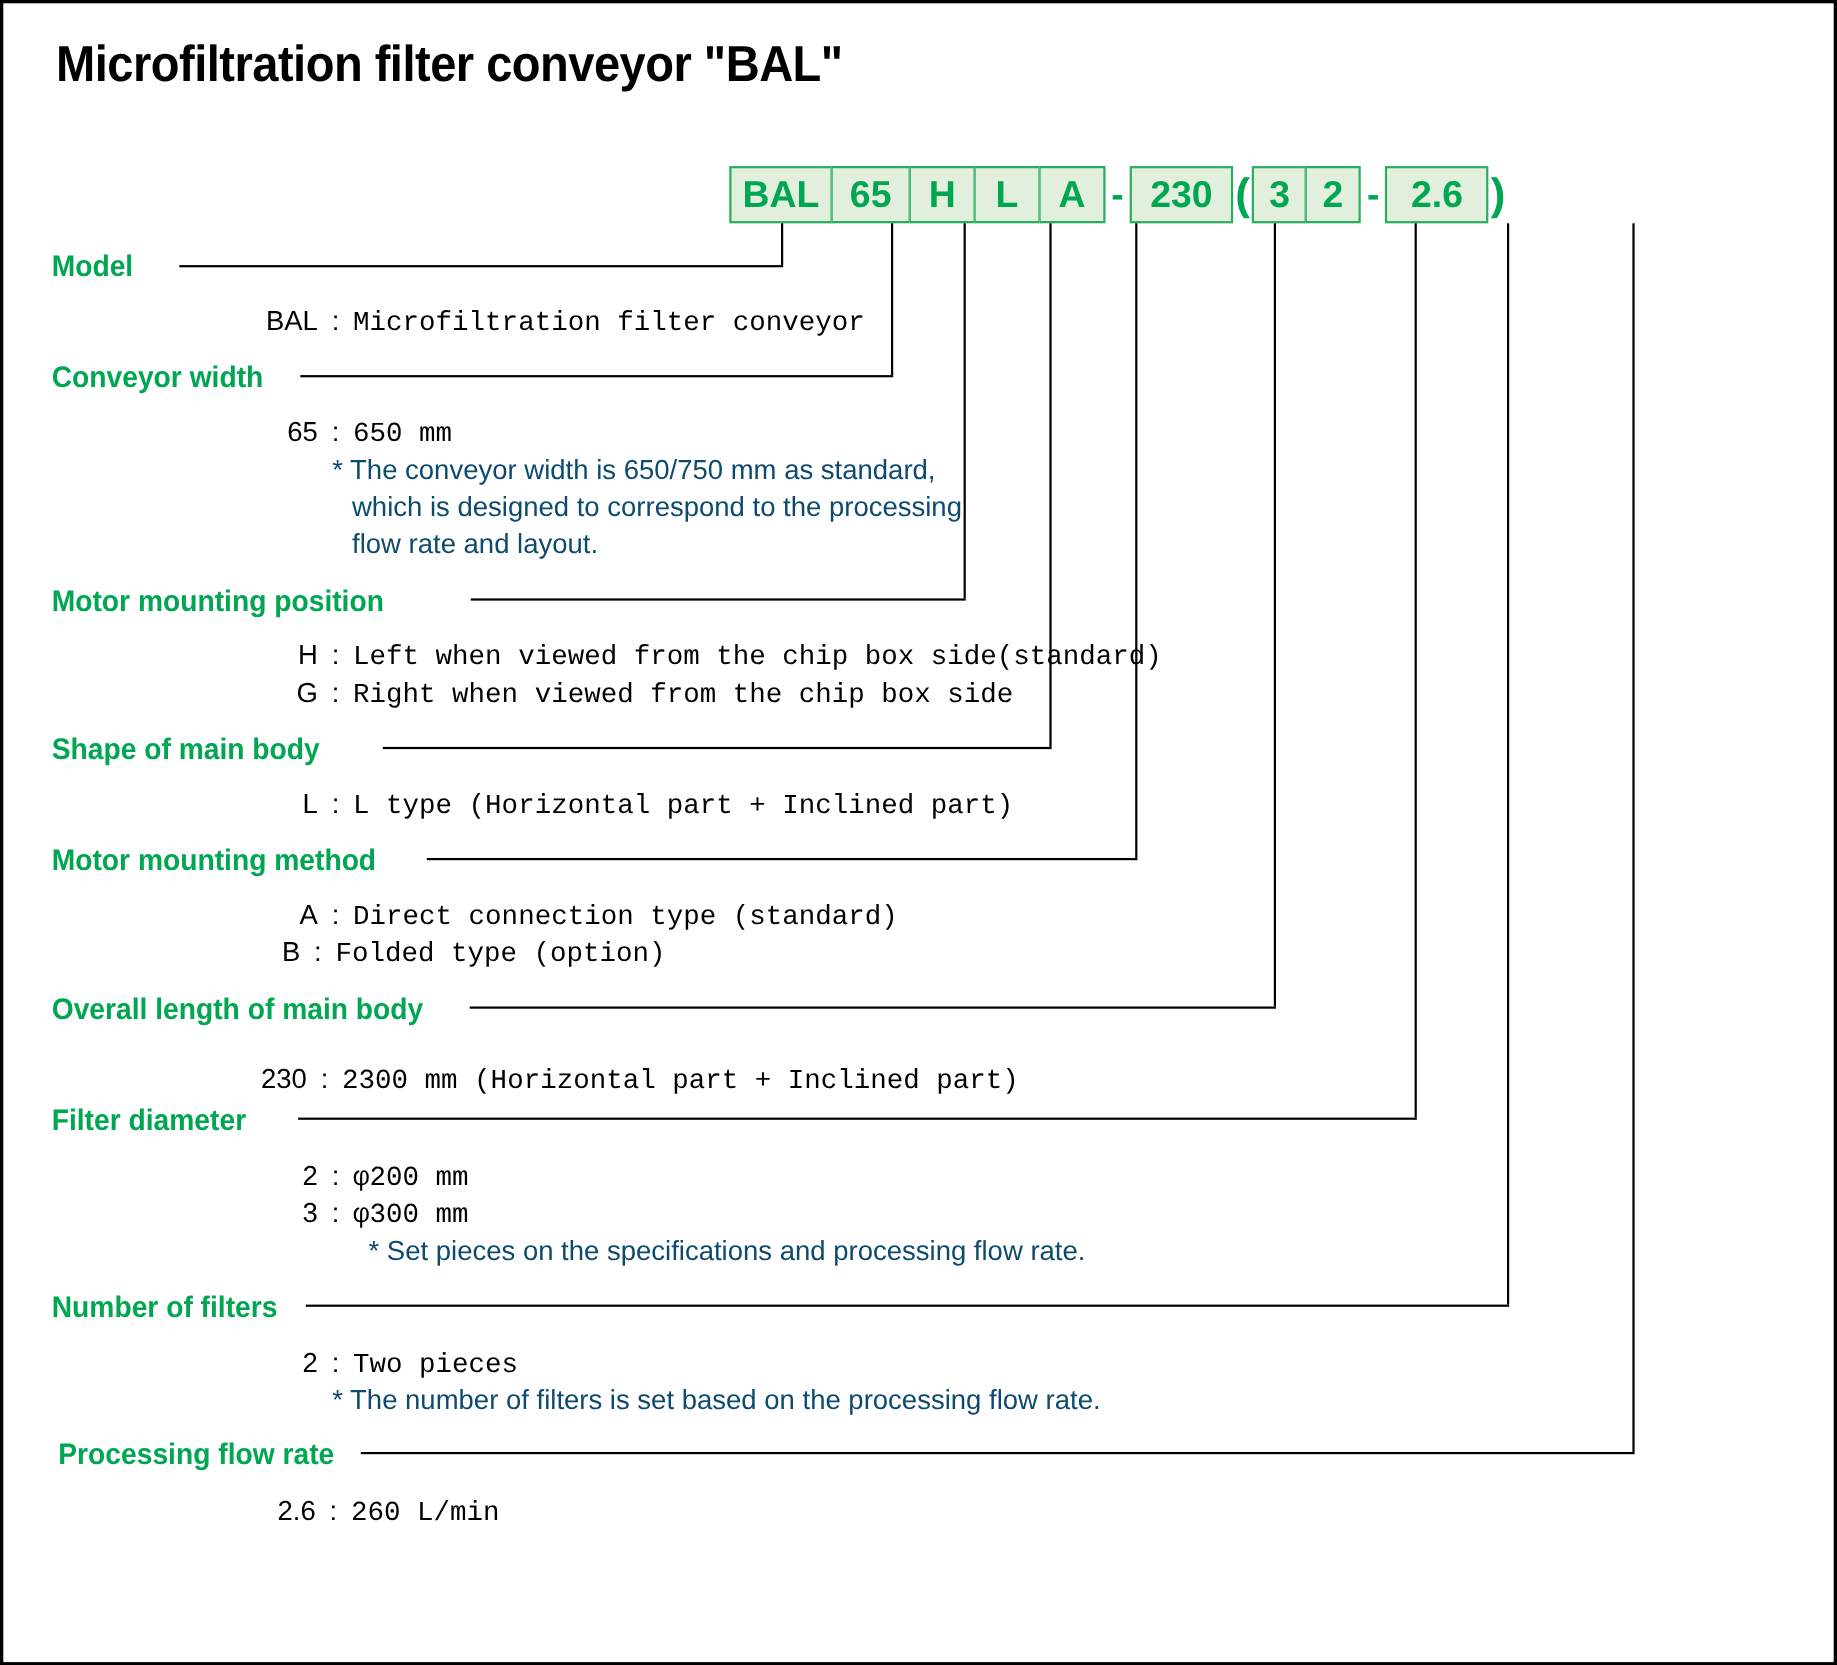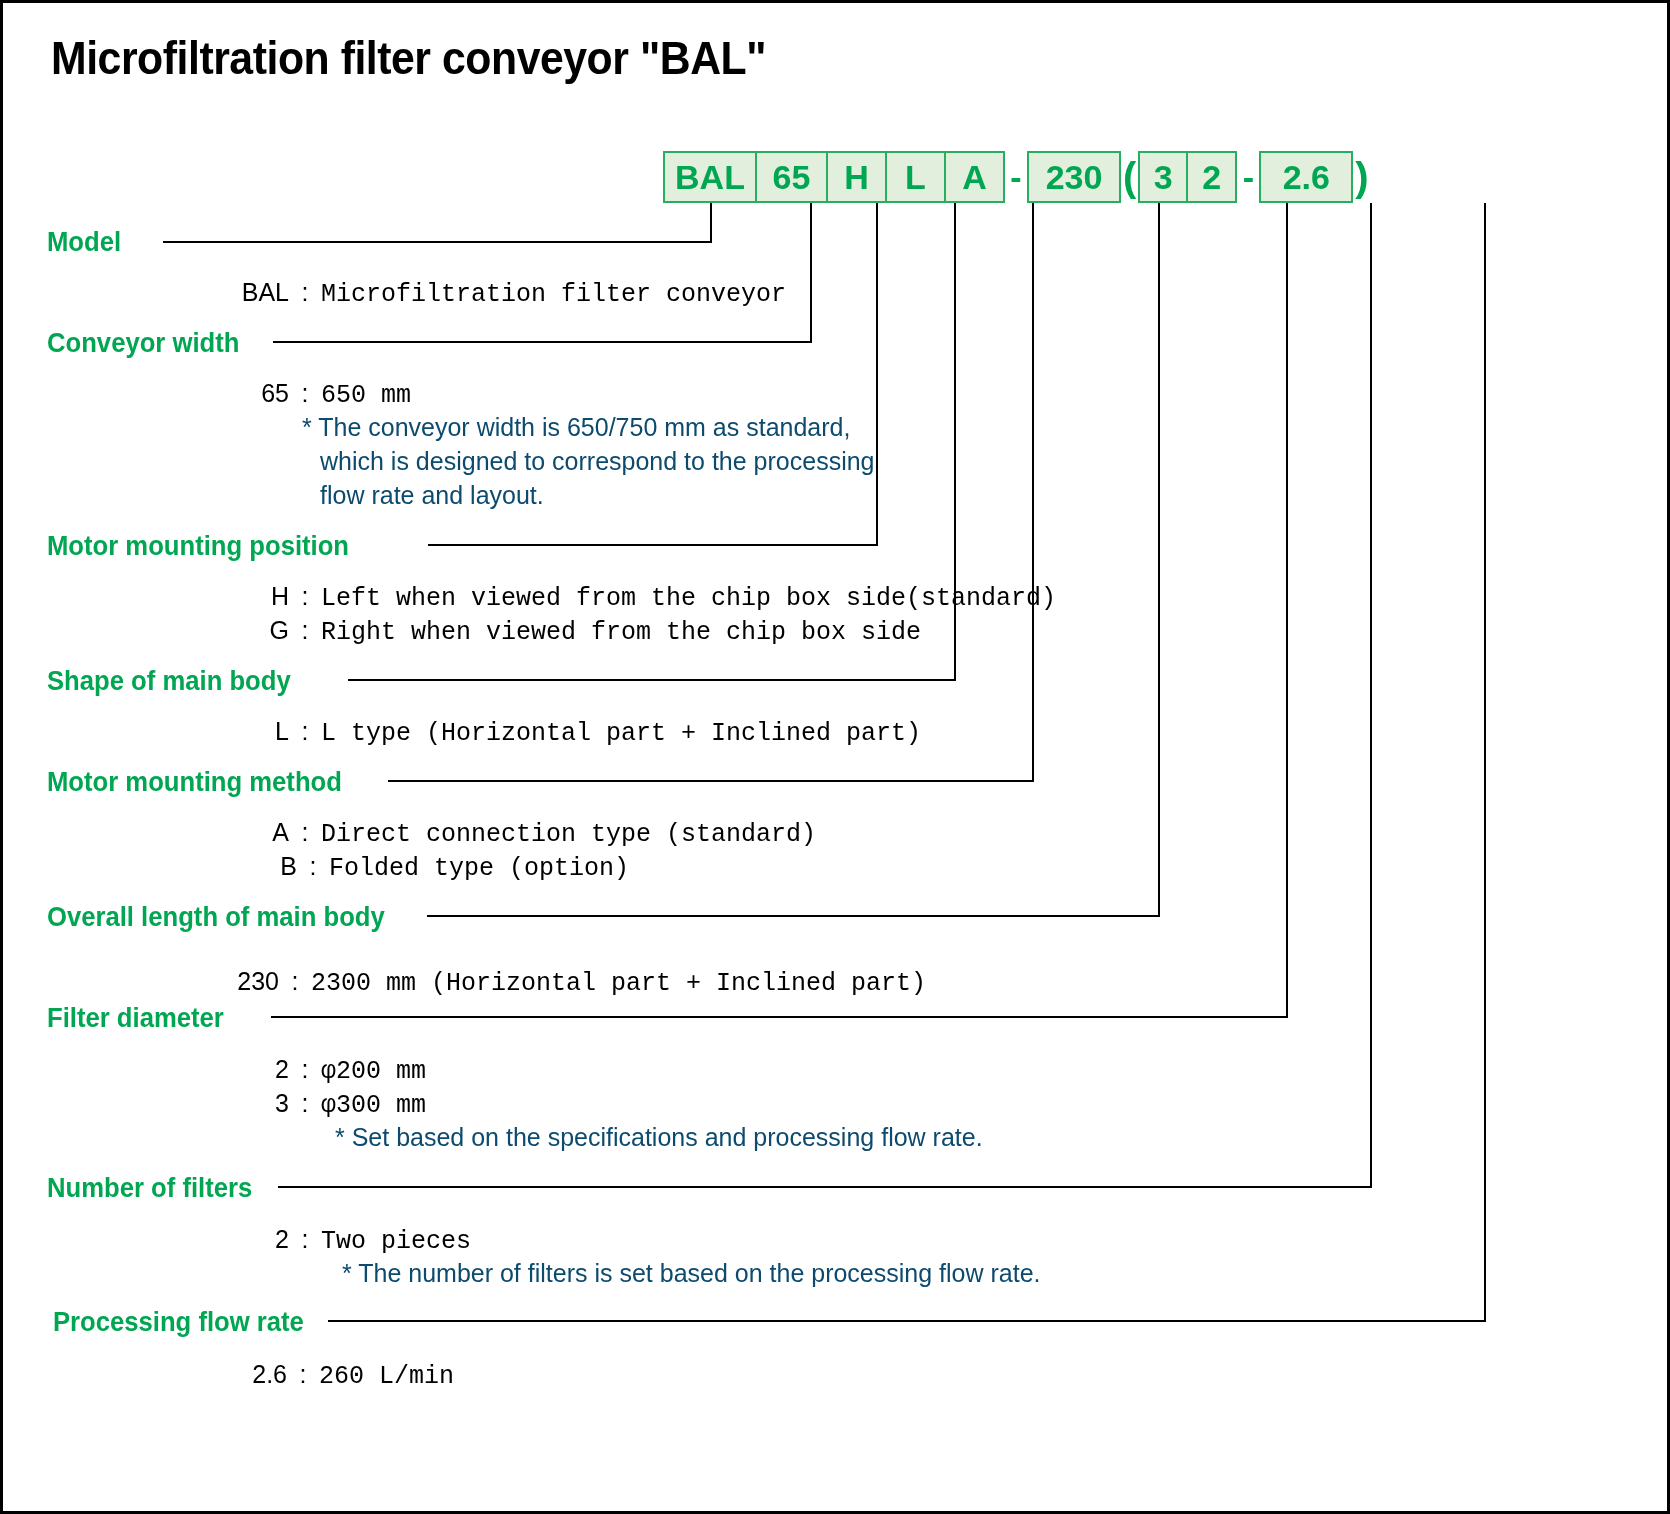--- a/index.html
+++ b/index.html
@@ -215,42 +215,42 @@
 
   <div class="heading" style="left:44px; top:663px;">Shape of main body</div>
   <div class="opt" style="left:232px; top:714px;">
     <span class="key">L</span><span class="colon">:</span><span class="desc">L type (Horizontal part + Inclined part)</span>
   </div>
 
   <div class="heading" style="left:44px; top:764px;">Motor mounting method</div>
   <div class="opt" style="left:232px; top:815px;">
     <span class="key">A</span><span class="colon">:</span><span class="desc">Direct connection type (standard)</span>
   </div>
-  <div class="opt" style="left:240px; top:849px;">
+  <div class="opt" style="left:216px; top:849px;">
     <span class="key">B</span><span class="colon">:</span><span class="desc">Folded type (option)</span>
   </div>
 
   <div class="heading" style="left:44px; top:899px;">Overall length of main body</div>
   <div class="opt" style="left:222px; top:950px;margin-top:14px;">
     <span class="key">230</span><span class="colon">:</span><span class="desc">2300 mm (Horizontal part + Inclined part)</span>
   </div>
 
   <div class="heading" style="left:44px; top:1000px;">Filter diameter</div>
   <div class="opt" style="left:232px; top:1052px;">
     <span class="key">2</span><span class="colon">:</span><span class="desc">φ200 mm</span>
   </div>
   <div class="opt" style="left:232px; top:1086px;">
     <span class="key">3</span><span class="colon">:</span><span class="desc">φ300 mm</span>
   </div>
-  <div class="note" style="left:332px; top:1120px;">* Set based on the specifications and processing flow rate.</div>
+  <div class="note" style="left:332px; top:1120px;">* Set pieces on the specifications and processing flow rate.</div>
 
   <div class="heading" style="left:44px; top:1170px;">Number of filters</div>
   <div class="opt" style="left:232px; top:1222px;">
     <span class="key">2</span><span class="colon">:</span><span class="desc">Two pieces</span>
   </div>
-  <div class="note" style="left:299px; top:1256px;margin-left:40px;">* The number of filters is set based on the processing flow rate.</div>
+  <div class="note" style="left:299px; top:1256px;">* The number of filters is set based on the processing flow rate.</div>
 
   <div class="heading" style="left:50px; top:1304px;">Processing flow rate</div>
   <div class="opt" style="left:230px; top:1357px;">
     <span class="key">2.6</span><span class="colon">:</span><span class="desc">260 L/min</span>
   </div>
 
 </div>
 
 </body></html>

